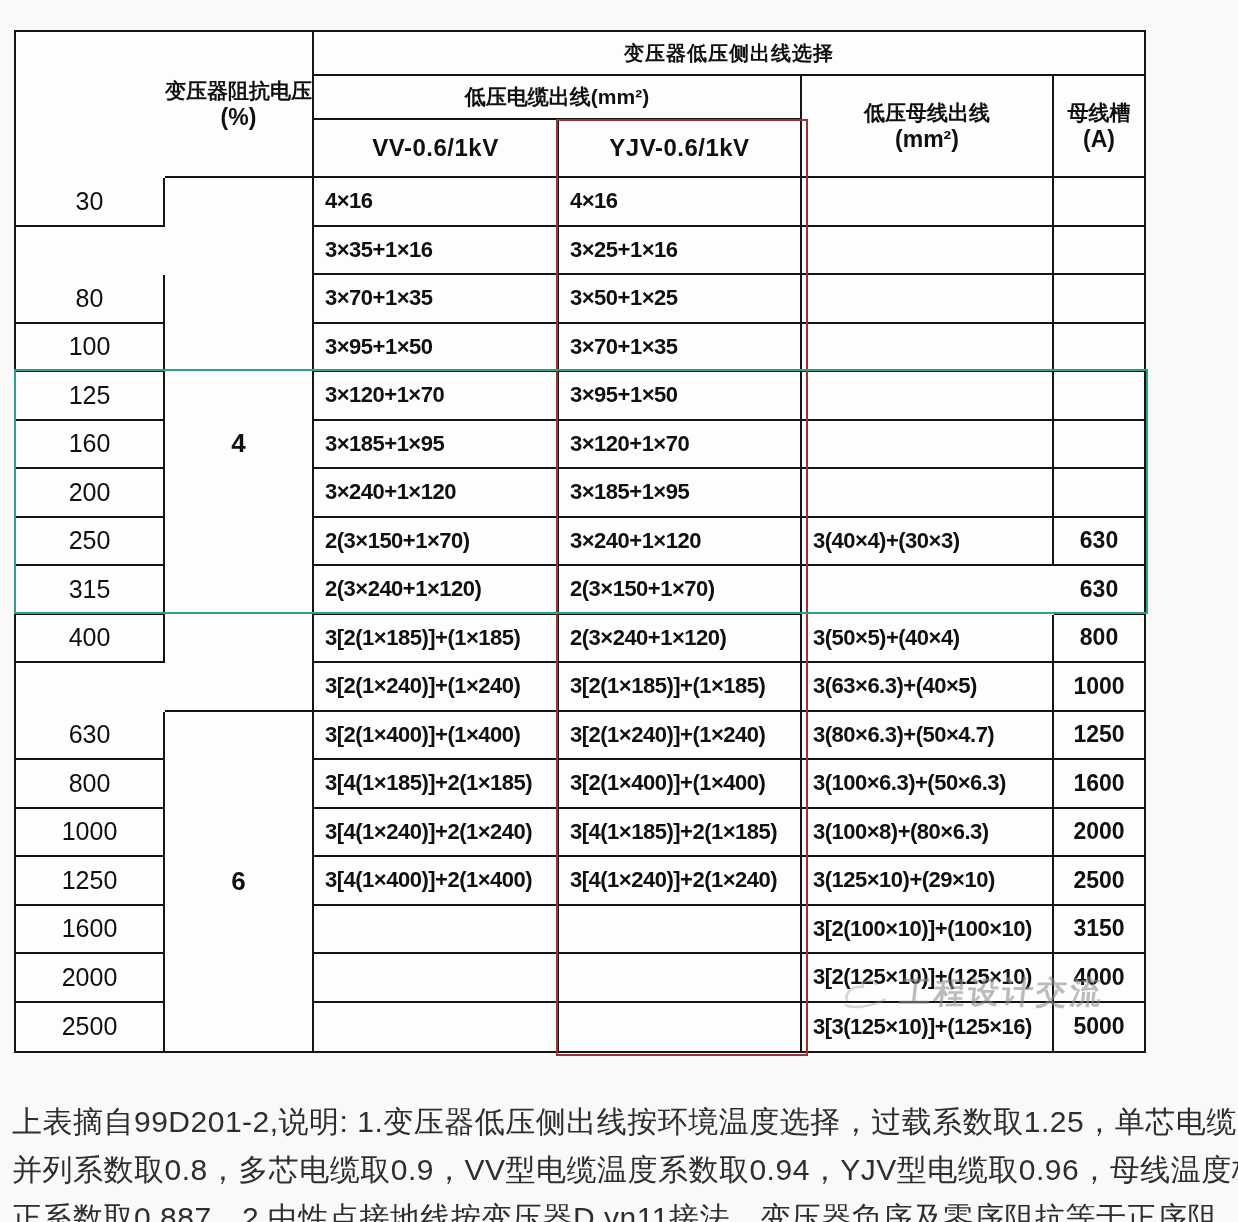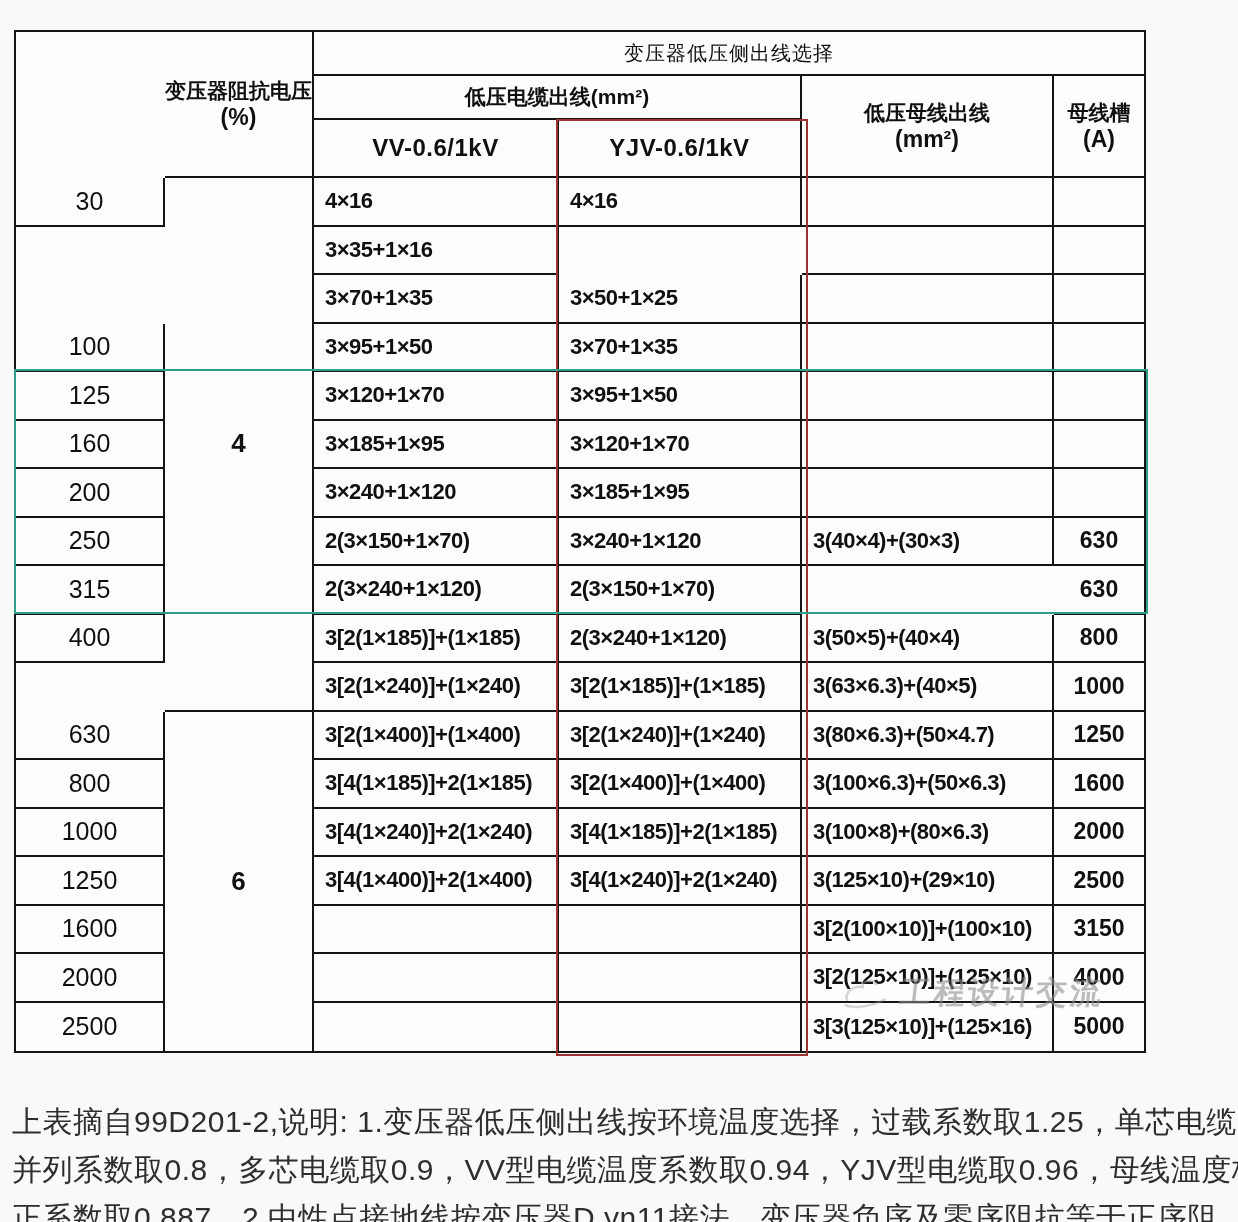--- a/index.html
+++ b/index.html
@@ -20,21 +20,21 @@
     border-right:2px solid #151515;
     border-bottom:2px solid #151515;
     display:flex;align-items:center;justify-content:center;
     color:#101010;background:#fdfdfc;
     overflow:hidden;white-space:nowrap;
   }
   .cR0{border-right:none;}
   .cB0{border-bottom:none;}
   .hdr{flex-direction:column;font-weight:700;font-size:21px;line-height:27px;text-align:center;}
   .hdr .sub{font-size:23px;font-weight:700;}
-  .ttl{font-weight:400;font-size:20px;letter-spacing:1px;}
+  .ttl{font-weight:700;font-size:20px;letter-spacing:1px;}
   .grp{font-weight:700;font-size:21px;}
   .ctype{font-weight:700;font-size:24px;letter-spacing:0.5px;}
   .cap{font-weight:400;font-size:25px;}
   .imp{font-weight:700;font-size:26px;}
   .f{justify-content:flex-start;padding-left:11px;font-weight:700;font-size:22px;letter-spacing:-0.5px;}
   .duct{font-weight:700;font-size:23px;}
 
   
   .overlay{position:absolute;pointer-events:none;background:transparent;}
   #red-box{left:556px;top:119px;width:248px;height:933px;border:2px solid #9a3332;}
@@ -89,23 +89,25 @@
     <div class="cell imp" style="grid-column:2;grid-row:4 / span 11">4</div>
     <div class="cell imp cB0" style="grid-column:2;grid-row:15 / span 7">6</div>
 
     <div class="cell cap" style="grid-column:1;grid-row:4">30</div>
     <div class="cell f" style="grid-column:3;grid-row:4">4×16</div>
     <div class="cell f" style="grid-column:4;grid-row:4">4×16</div>
     <div class="cell f" style="grid-column:5;grid-row:4"></div>
     <div class="cell duct cR0" style="grid-column:6;grid-row:4"></div>
 
     <div class="cell f" style="grid-column:3;grid-row:5">3×35+1×16</div>
+    <div class="cell f" style="grid-column:4;grid-row:5">3×25+1×16</div>
     <div class="cell f" style="grid-column:5;grid-row:5"></div>
     <div class="cell duct cR0" style="grid-column:6;grid-row:5"></div>
 
+    <div class="cell cap" style="grid-column:1;grid-row:6">80</div>
     <div class="cell f" style="grid-column:3;grid-row:6">3×70+1×35</div>
     <div class="cell f" style="grid-column:4;grid-row:6">3×50+1×25</div>
     <div class="cell f" style="grid-column:5;grid-row:6"></div>
     <div class="cell duct cR0" style="grid-column:6;grid-row:6"></div>
 
     <div class="cell cap" style="grid-column:1;grid-row:7">100</div>
     <div class="cell f" style="grid-column:3;grid-row:7">3×95+1×50</div>
     <div class="cell f" style="grid-column:4;grid-row:7">3×70+1×35</div>
     <div class="cell f" style="grid-column:5;grid-row:7"></div>
     <div class="cell duct cR0" style="grid-column:6;grid-row:7"></div>

